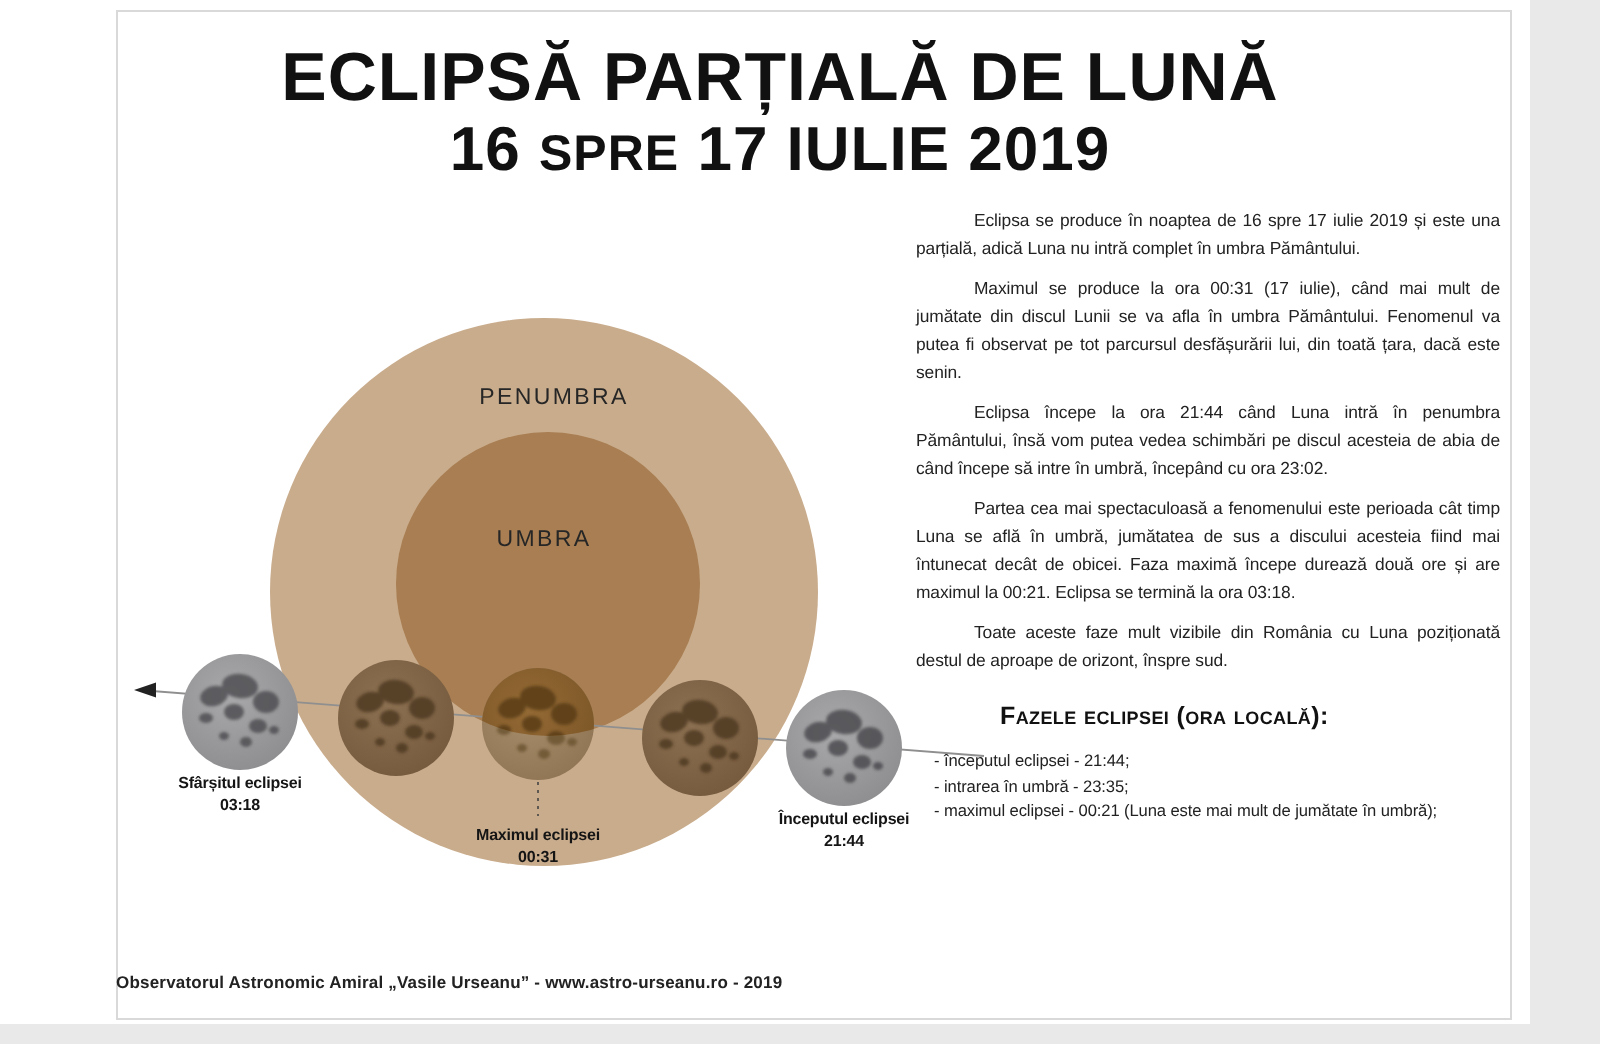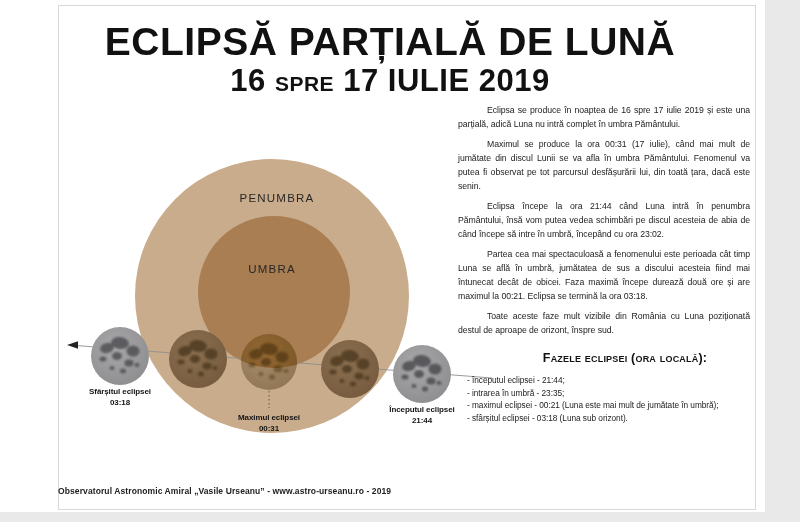--- a/index.html
+++ b/index.html
@@ -10,40 +10,40 @@
     color:#1c1c1c;
   }
   .gray-right{position:absolute;right:0;top:0;width:35px;height:522px;background:#e9e9e9;}
   .gray-bottom{position:absolute;left:0;top:512px;width:800px;height:10px;background:#e9e9e9;}
   .page{
     position:absolute;left:58px;top:5px;width:698px;height:505px;
     background:#ffffff;border:1px solid #d9d9d9;box-sizing:border-box;
   }
   
   .title-block{position:absolute;left:40px;top:20px;width:700px;text-align:center;line-height:1.12;}
-  .title-line1{font-size:39px;font-weight:bold;letter-spacing:.5px;color:#111;}
+  .title-line1{font-size:34px;font-weight:bold;letter-spacing:.5px;color:#111;}
   .title-line2{font-size:31px;font-weight:bold;letter-spacing:.5px;color:#111;}
-  .title-small{font-size:21px;font-weight:bold;letter-spacing:.5px;}
+  .title-small{font-size:25px;font-weight:bold;letter-spacing:.5px;}
   
   .diagram{position:absolute;left:40px;top:140px;width:460px;height:330px;}
   .dlabel{font-family:"Liberation Sans",sans-serif;font-size:11.5px;letter-spacing:1.2px;fill:#262626;}
   .phlabel{font-family:"Liberation Sans",sans-serif;font-size:8px;font-weight:bold;fill:#151515;letter-spacing:-.1px;}
   
   .info-col{position:absolute;left:458px;top:103px;width:292px;}
   .info-heading{
     font-size:11.5px;font-weight:bold;font-variant:small-caps;letter-spacing:.3px;
     text-indent:30px;margin:0 0 7px 0;color:#111;
   }
   .info-col p{
     font-size:8.7px;line-height:14px;letter-spacing:-.05px;
     text-align:justify;text-indent:29px;margin:0 0 6px 0;color:#222;
   }
   .fazele-heading{
     font-size:12.5px;font-weight:bold;font-variant:small-caps;letter-spacing:.2px;
-    text-indent:42px;margin:14px 0 9px 0;color:#111;text-align:center;
+    text-indent:42px;margin:14px 0 9px 0;color:#111;
   }
   .phase-list{padding-left:9px;}
   .phase-list div{
     font-size:8.3px;line-height:12.6px;white-space:nowrap;color:#222;letter-spacing:-.05px;
   }
   .closing-line{
     font-size:8.3px;line-height:14px;margin-top:10px;text-indent:36px;
     white-space:nowrap;color:#222;letter-spacing:-.05px;
   }
   
@@ -161,17 +161,16 @@
   <p>Maximul se produce la ora 00:31 (17 iulie), când mai mult de jumătate din discul Lunii se va afla în umbra Pământului. Fenomenul va putea fi observat pe tot parcursul desfășurării lui, din toată țara, dacă este senin.</p>
   <p>Eclipsa începe la ora 21:44 când Luna intră în penumbra Pământului, însă vom putea vedea schimbări pe discul acesteia de abia de când începe să intre în umbră, începând cu ora 23:02.</p>
   <p>Partea cea mai spectaculoasă a fenomenului este perioada cât timp Luna se află în umbră, jumătatea de sus a discului acesteia fiind mai întunecat decât de obicei.  Faza maximă începe durează două ore și are maximul la 00:21. Eclipsa se termină la ora 03:18.</p>
   <p>Toate aceste faze mult vizibile din România cu Luna poziționată destul de  aproape de orizont, înspre sud.</p>
 
   <div class="fazele-heading">Fazele eclipsei (ora locală):</div>
   <div class="phase-list">
     <div>- începutul eclipsei - 21:44;</div>
     <div>- intrarea în umbră - 23:35;</div>
     <div>- maximul eclipsei - 00:21 (Luna este mai mult de jumătate în umbră);</div>
-    <div>- sfârșitul eclipsei - 03:18 (Luna sub orizont).</div>
   </div>
 </div>
 
 <div class="footer">Observatorul Astronomic Amiral „Vasile Urseanu” - www.astro-urseanu.ro - 2019</div>
 
 </body></html>

